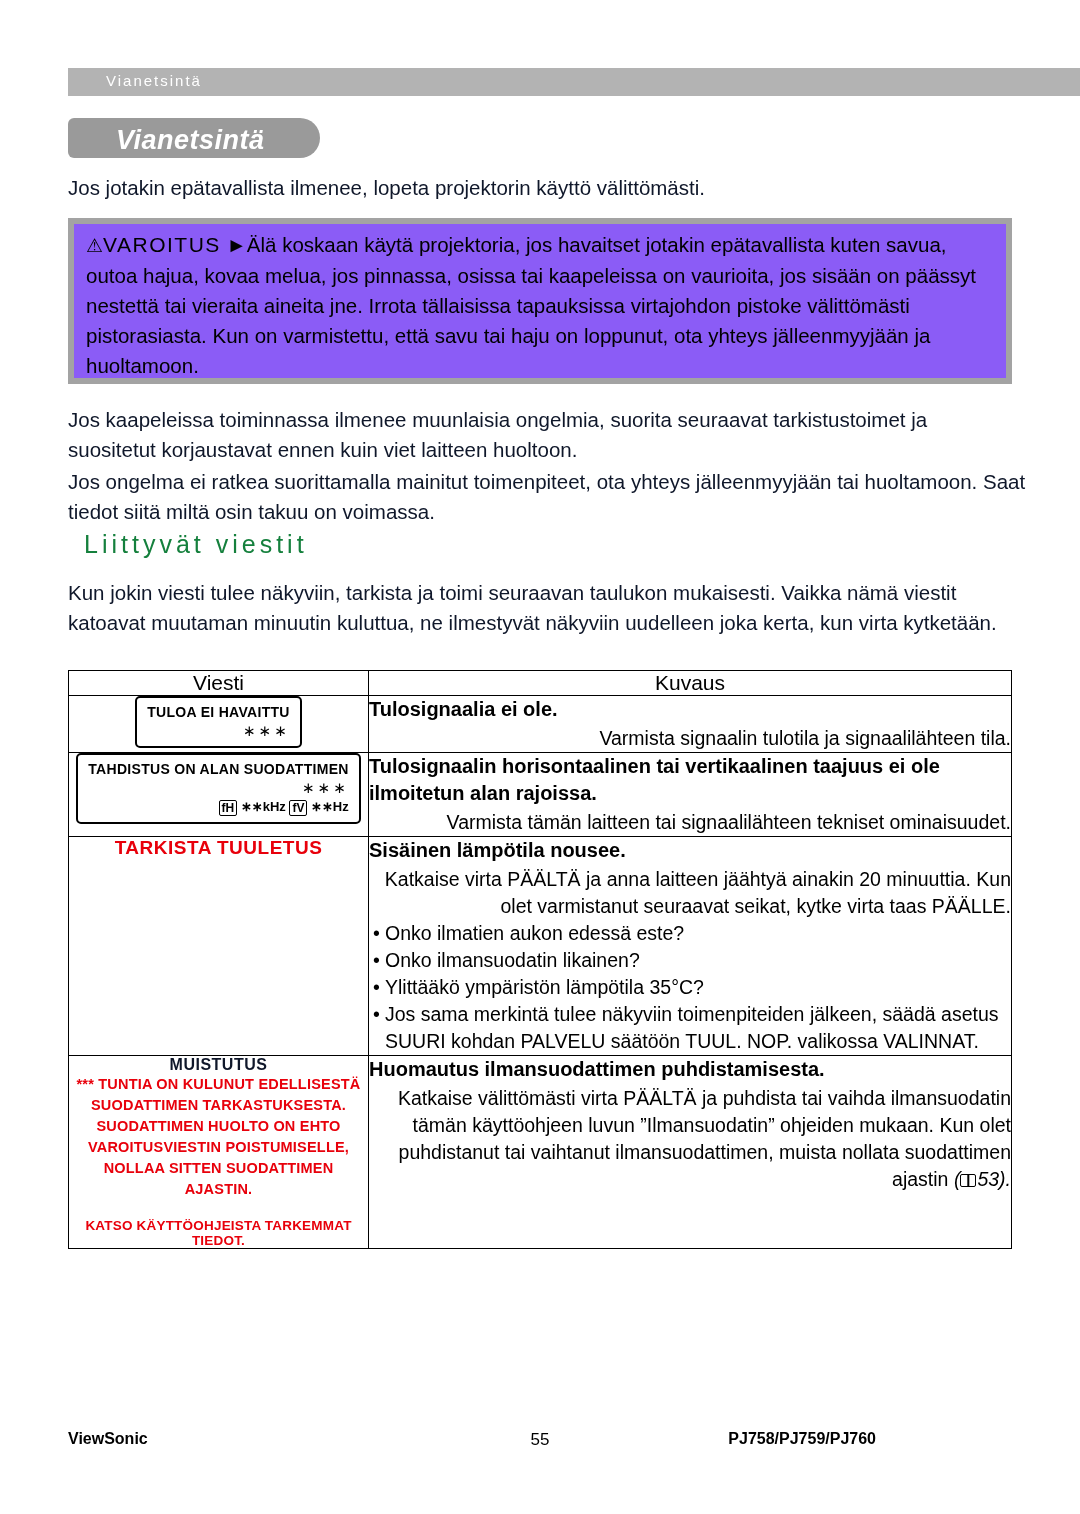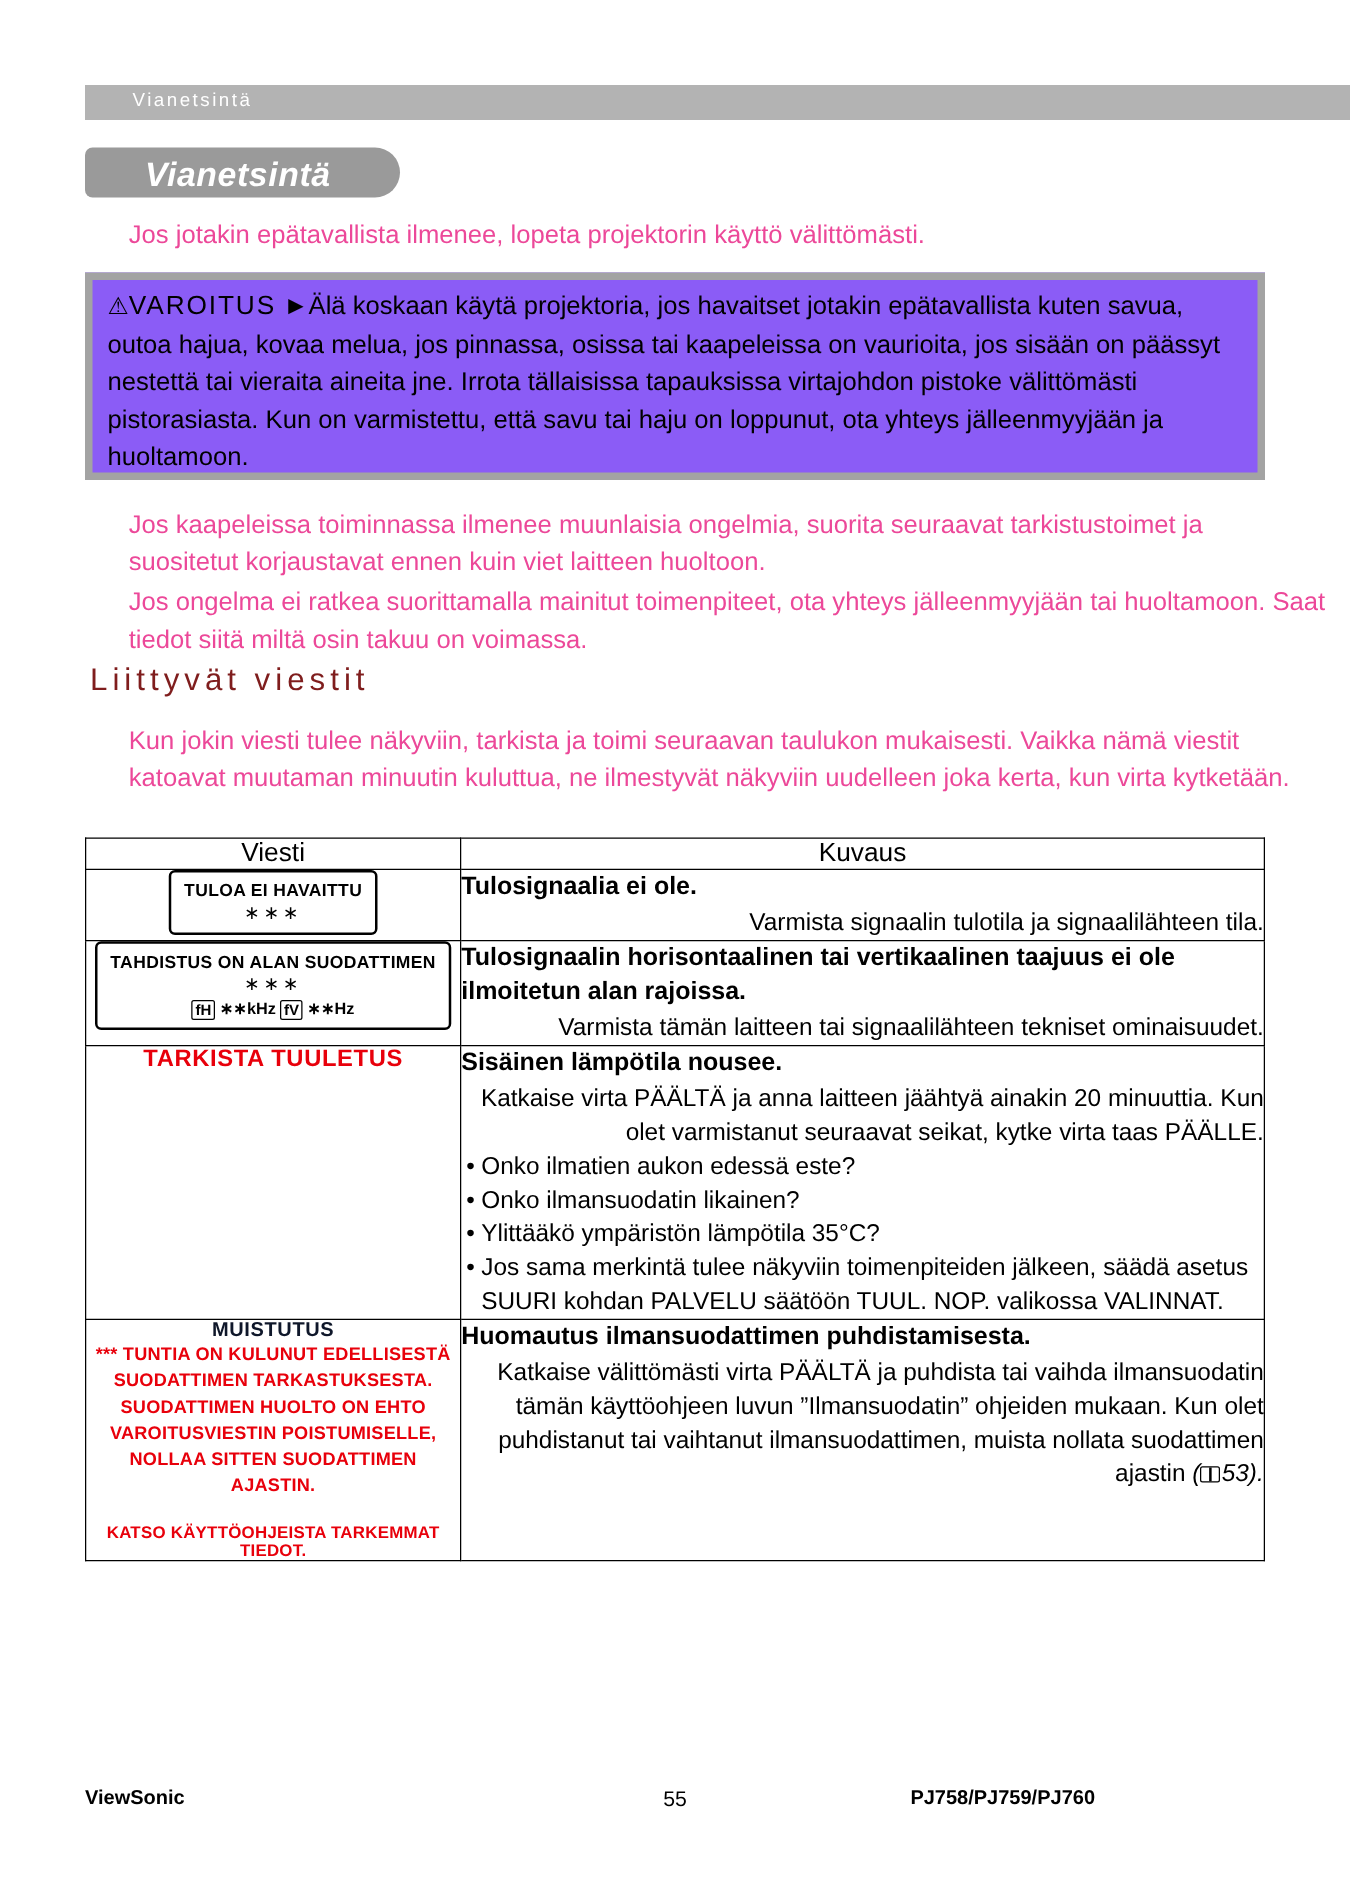--- a/index.html
+++ b/index.html
@@ -68,22 +68,21 @@
     color: #ffffff;
     letter-spacing: 0.5px;
     white-space: nowrap;
   }
 
   
   .para {
     position: absolute;
     font-size: 20.5px;
     line-height: 30px;
-    color: #ec4899;
-    margin-left: 35px;
+    color: #0f172a;
   }
   #para-intro { left: 68px; top: 173px; width: 940px; }
   #para-after-warn { left: 68px; top: 405px; width: 950px; }
   #para-contact { left: 68px; top: 467px; width: 960px; }
   #para-messages { left: 68px; top: 578px; width: 950px; }
 
   
   .warn-box {
     position: absolute;
     left: 68px;
@@ -104,25 +103,25 @@
     font-size: 21px;
     letter-spacing: 1.5px;
   }
   .warn-tri {
     font-size: 19px;
   }
 
   
   .sect-head {
     position: absolute;
-    left: 72px;
+    left: 84px;
     top: 530px;
     font-size: 25px;
     letter-spacing: 4px;
-    color: #7f1d1d;
+    color: #15803d;
   }
 
   
   .table {
     position: absolute;
     left: 68px;
     top: 670px;
     width: 944px;
     border-collapse: collapse;
     table-layout: fixed;
@@ -165,20 +164,21 @@
     text-align: center;
   }
 
   
   .osd {
     display: inline-block;
     border: 2px solid #000;
     border-radius: 5px;
     padding: 6px 10px 6px 10px;
     background: #fff;
+    text-align: right;
   }
   .osd-line {
     font-size: 14px;
     font-weight: bold;
     letter-spacing: 0.3px;
     white-space: nowrap;
   }
   .osd-stars {
     font-size: 15px;
     letter-spacing: 3px;

